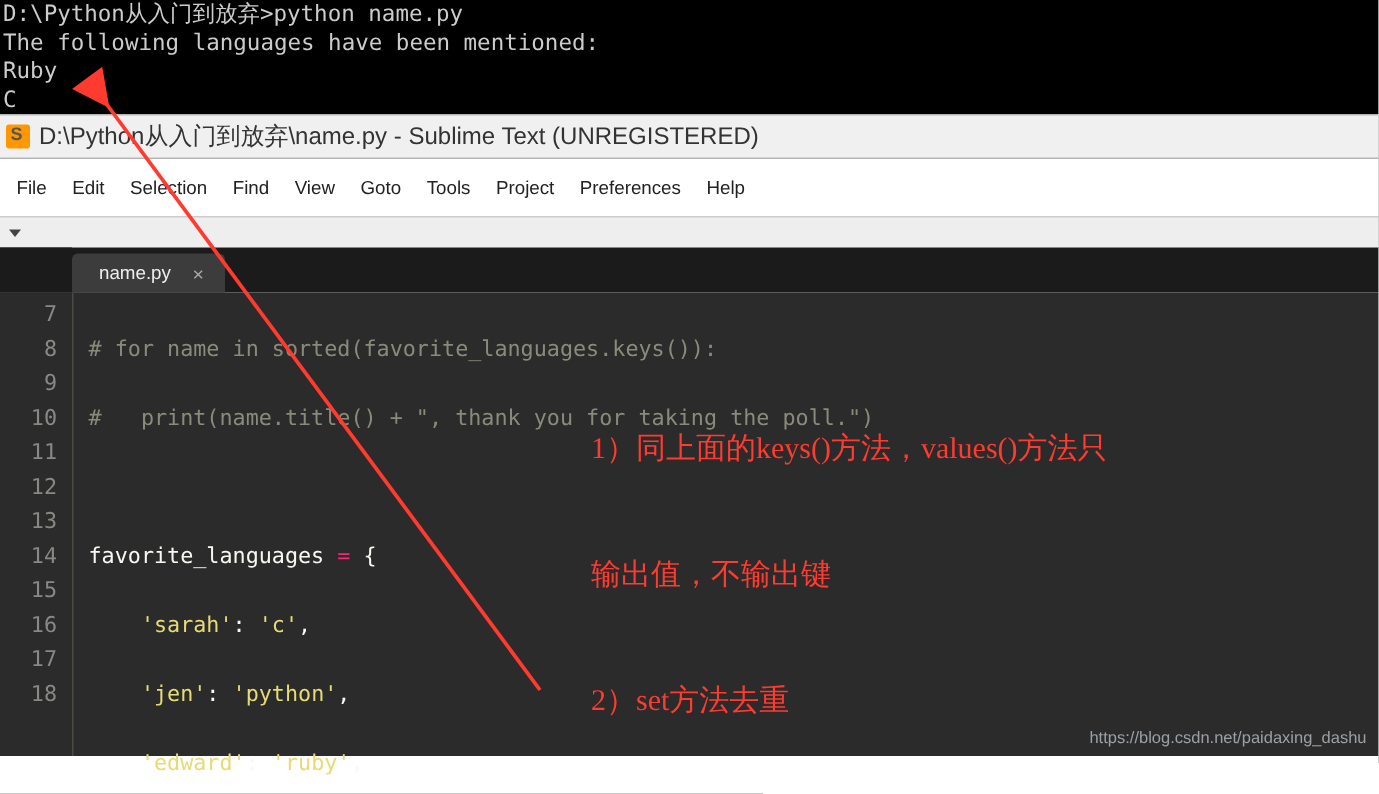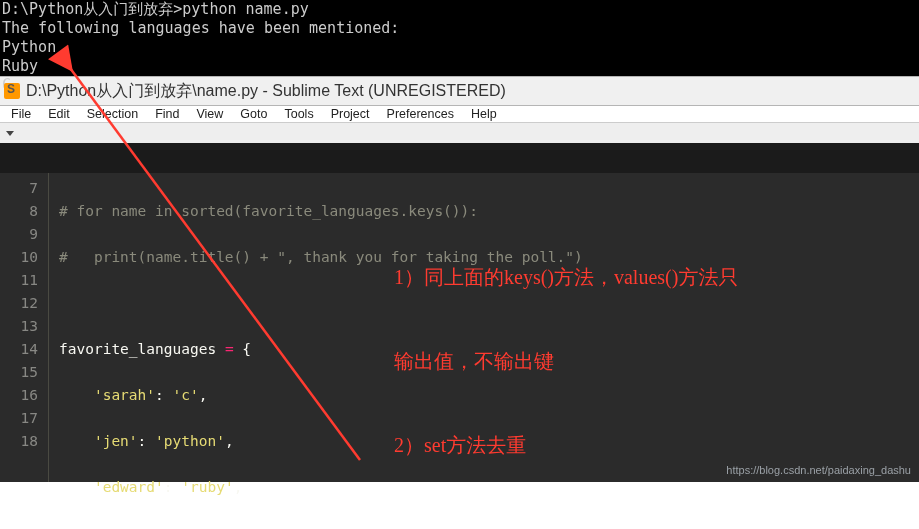--- a/index.html
+++ b/index.html
@@ -1,20 +1,20 @@
 <!DOCTYPE html>
 <html><head>
 <meta charset="utf-8">
 <style>
 html,body{margin:0;padding:0;width:919px;height:529px;font-family:Consolas,"Microsoft YaHei",monospace;background:#fff;overflow:hidden}
 .terminal{background:#000;color:#ccc;font-size:15px;line-height:19px;padding:0 2px;height:76px;position:relative}
 .titlebar{background:#f0f0f0;border-top:1px solid #b5b5b5;border-bottom:1px solid #b5b5b5;height:28px;display:flex;align-items:center;font-family:Tahoma,"Microsoft YaHei",sans-serif;font-size:16px;color:#333;padding-left:4px}
 .st-logo{width:16px;height:16px;background:#ff9800;border-radius:2px;margin-right:6px;display:inline-block;position:relative}
 .st-logo::after{content:"S";position:absolute;left:3px;top:-1px;color:#555;font-size:12px;font-weight:bold}
-.menubar{background:#fff;height:16px;display:flex;align-items:center;font-family:Tahoma,"Microsoft YaHei",sans-serif;font-size:12.5px;color:#222;padding-left:4px;gap:3px}
+.menubar{background:#fff;height:38px;display:flex;align-items:center;font-family:Tahoma,"Microsoft YaHei",sans-serif;font-size:12.5px;color:#222;padding-left:4px;gap:3px}
 .menubar span{padding:1px 7px;cursor:default}
 .file-dropdown{background:#eeeeee;border-top:1px solid #ccc;height:20px;display:flex;align-items:center;padding-left:6px;gap:8px;font-size:11px;color:#555}
 .triangle{width:0;height:0;border-left:4px solid transparent;border-right:4px solid transparent;border-top:5px solid #444}
 .tabbar{background:#1b1b1b;height:30px;display:flex;align-items:flex-end}
 .tabbar-pad{width:48px;height:100%;background:#1b1b1b}
 .tab{background:#3c3c3c;color:#eee;font-size:12.5px;height:26px;display:flex;align-items:center;padding:0 36px 0 18px;position:relative;border-top-left-radius:4px;border-top-right-radius:4px;font-family:Tahoma,sans-serif}
 .tab .close{position:absolute;right:14px;top:6px;color:#aaa;font-size:13px}
 .editor{display:flex;background:#2b2b2b;height:309px;position:relative}
 .gutter{width:38px;background:#2b2b2b;color:#888884;text-align:right;padding:4px 10px 0 0;font-size:14.5px;line-height:23px;border-right:1px solid #4a4a42}
 .code{flex:1;padding:4px 0 0 10px;font-size:14.5px;line-height:23px;color:#f8f8f2;white-space:pre;position:relative}
@@ -25,21 +25,20 @@
 .annotation{position:absolute;font-family:SimSun,"Microsoft YaHei",serif;color:#ff3b30;font-size:20px;line-height:28px;left:345px;top:34px;pointer-events:none;width:560px}
 .arrow-svg{position:absolute;left:0;top:0;pointer-events:none}
 .watermark{position:absolute;right:8px;bottom:6px;color:#9aa0a6;font-size:11px;font-family:Arial,sans-serif}
 </style>
 </head>
 <body>
 
 <div class="terminal">
 <div>D:\Python从入门到放弃&gt;python name.py</div>
 <div>The following languages have been mentioned:</div>
-<div>Python</div>
 <div>Ruby</div>
 <div>C</div>
 </div>
 
 <div class="titlebar">
   <span class="st-logo"></span>
   <span>D:\Python从入门到放弃\name.py - Sublime Text (UNREGISTERED)</span>
 </div>
 
 <div class="menubar">
@@ -54,20 +53,24 @@
   <span>Preferences</span>
   <span>Help</span>
 </div>
 
 <div class="file-dropdown">
   <div class="triangle"></div>
 </div>
 
 <div class="tabbar">
   <div class="tabbar-pad"></div>
+  <div class="tab">
+    <span>name.py</span>
+    <span class="close">×</span>
+  </div>
 </div>
 
 <div class="editor">
   <div class="gutter">
     <div>7</div>
     <div>8</div>
     <div>9</div>
     <div>10</div>
     <div>11</div>
     <div>12</div>

